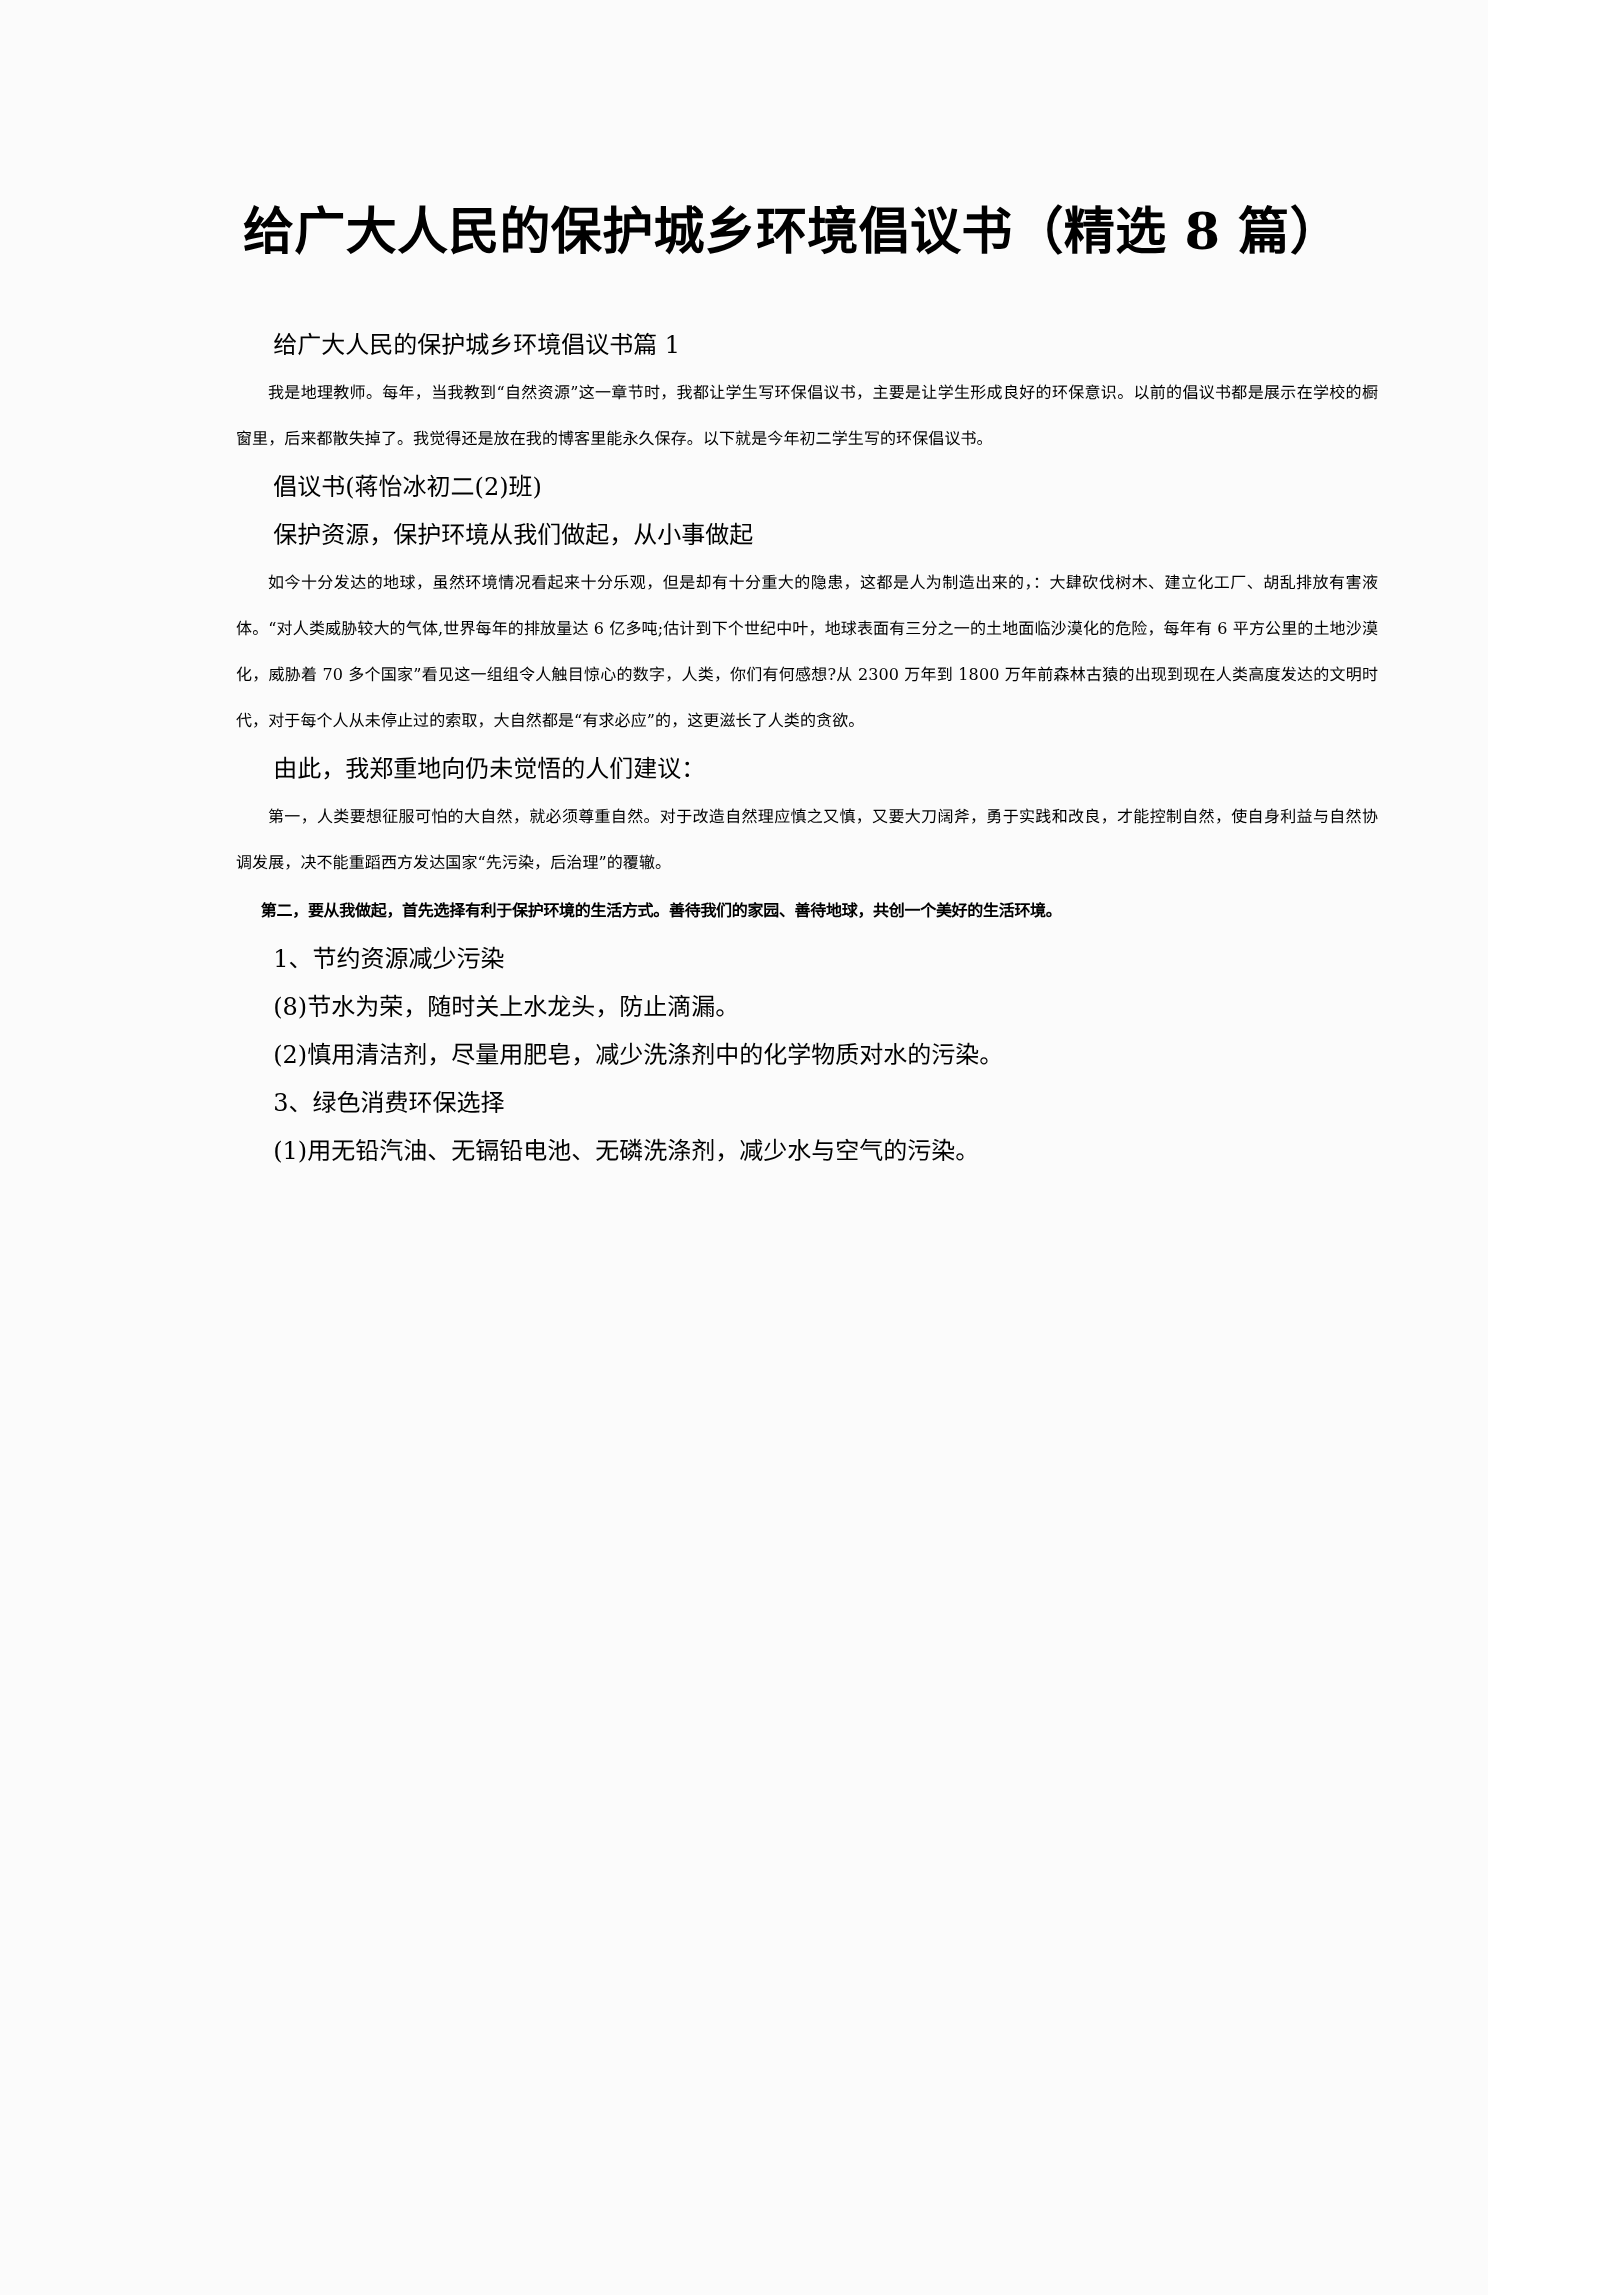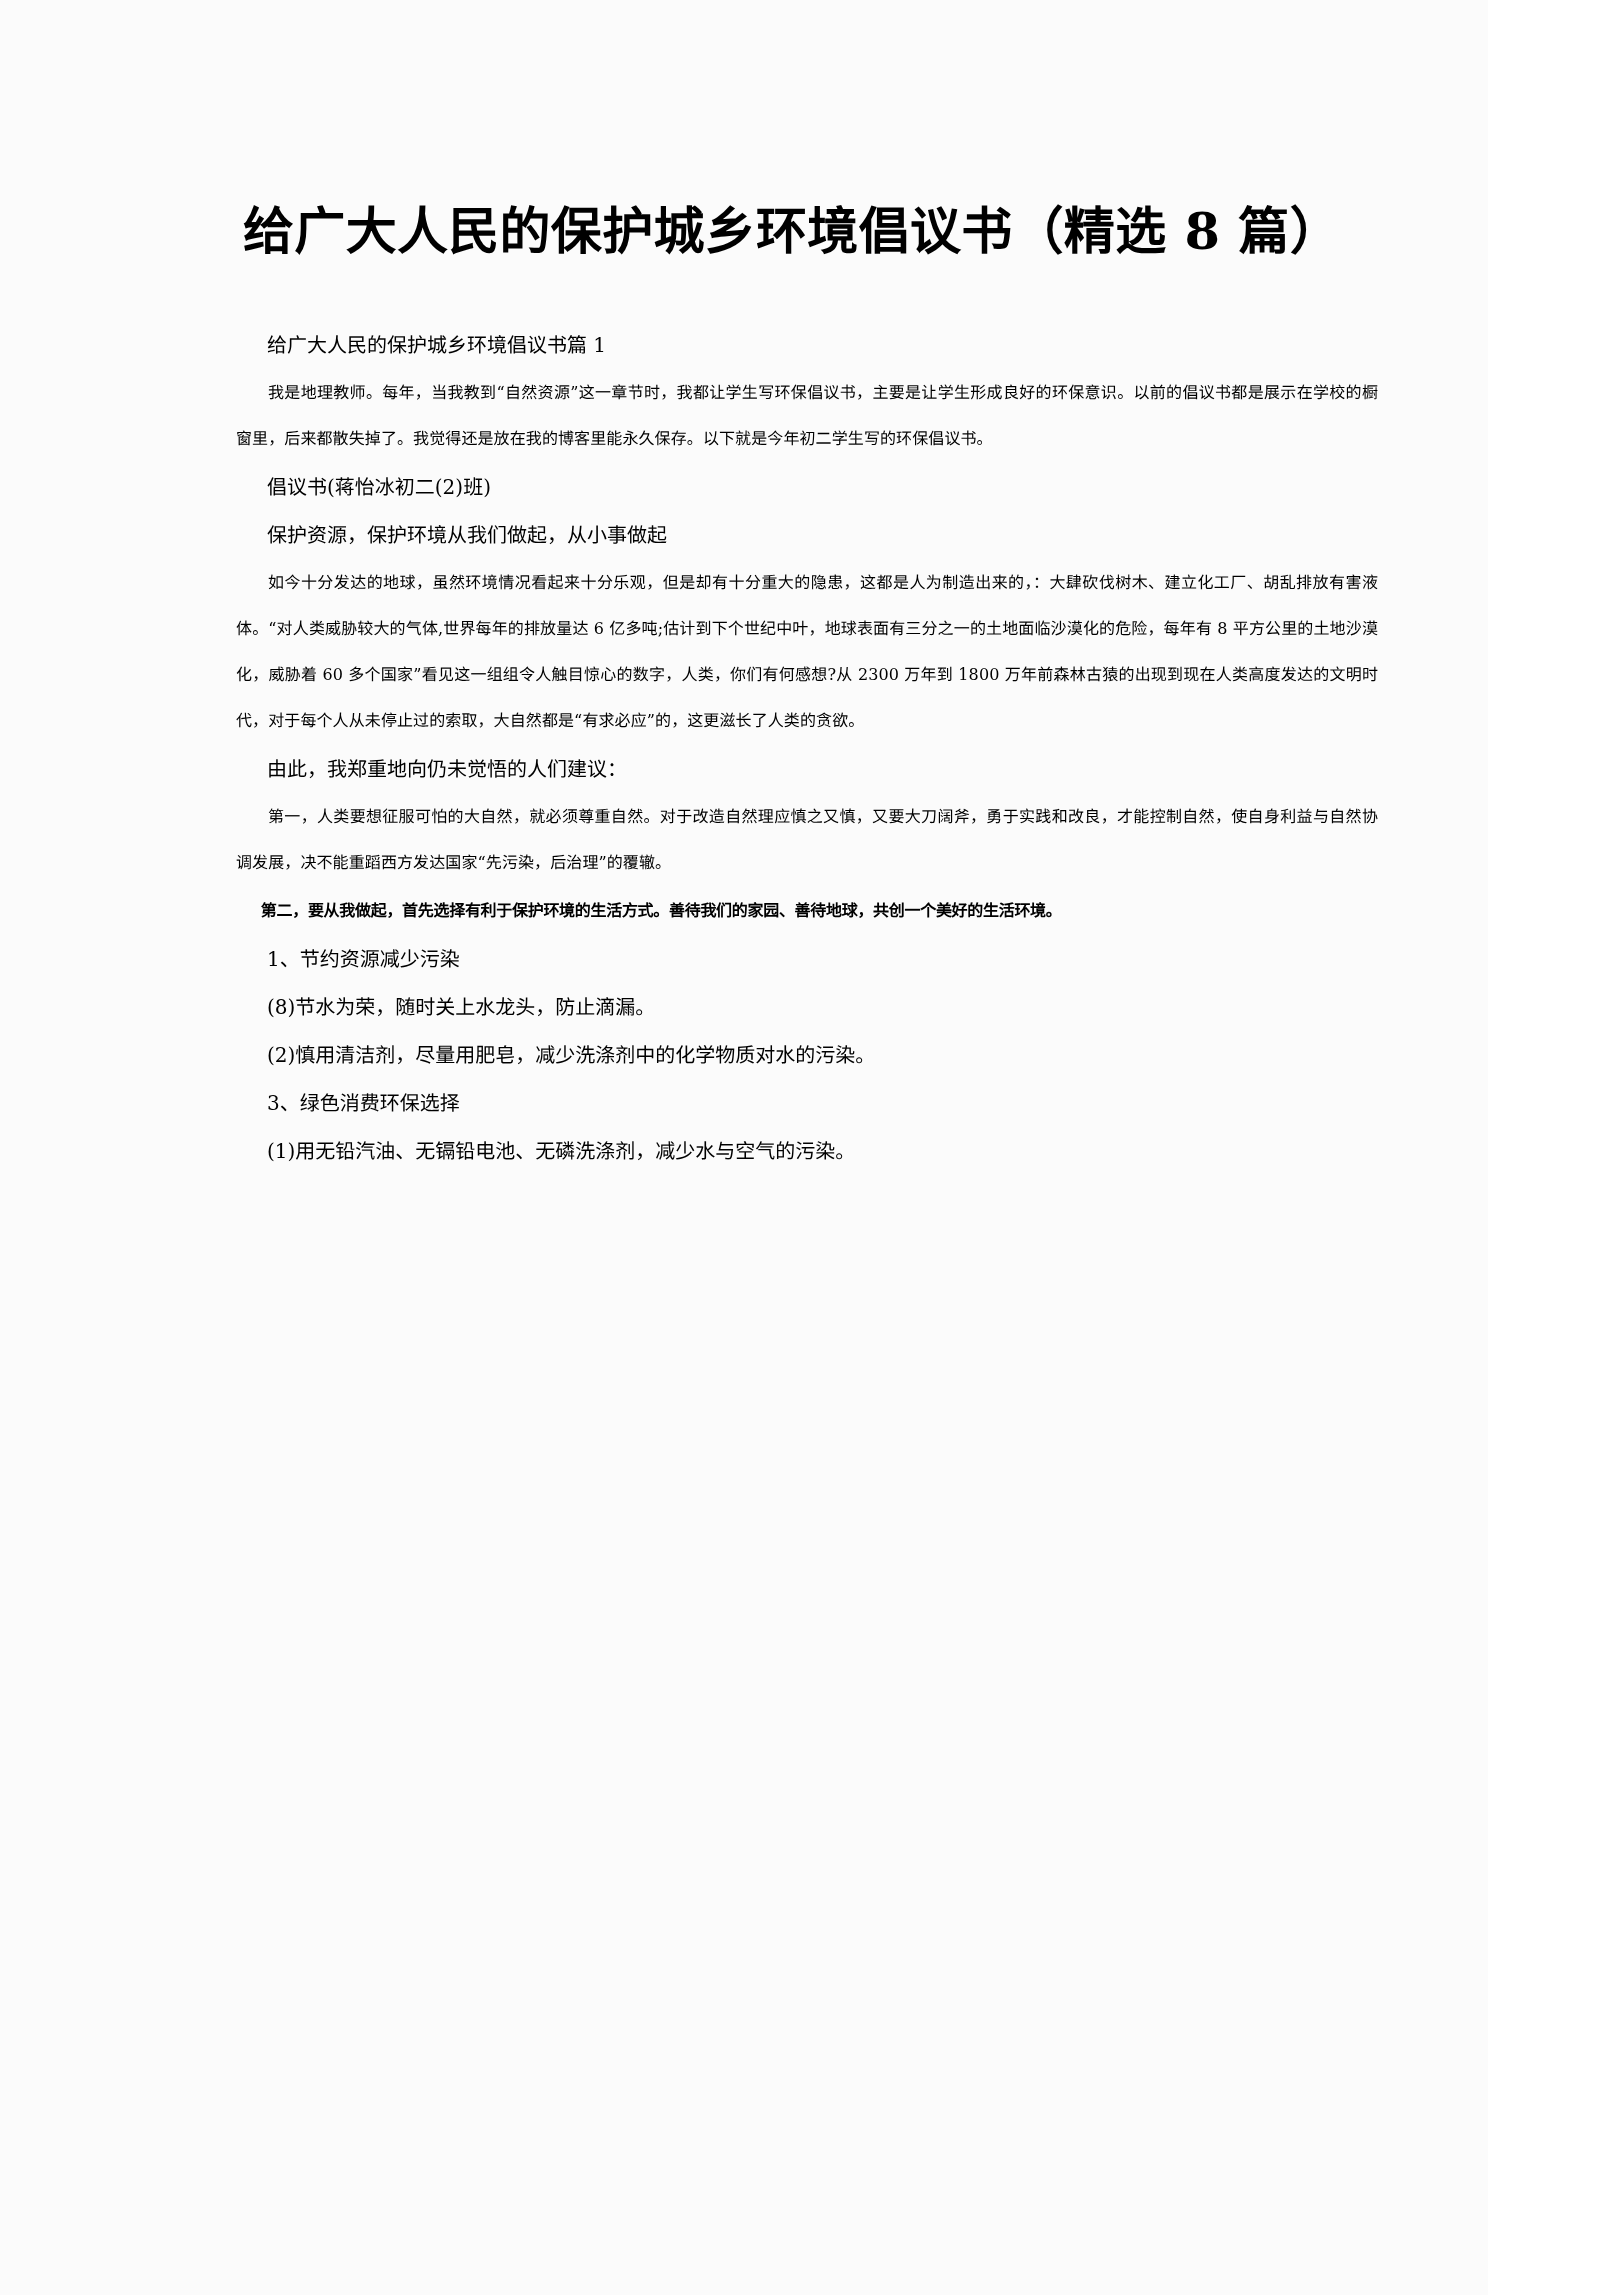--- a/index.html
+++ b/index.html
@@ -52,21 +52,21 @@
     text-indent: 2em;
   }
   p.indent-narrow {
     text-indent: 1.55em;
     font-weight: bold;
   }
   p.tight {
     letter-spacing: -0.3px;
   }
   .heading-line {
-    font-size: 20px;
+    font-size: 24px;
     line-height: 46px;
     margin: 0 0 2px 0;
     text-indent: 1.55em;
     width: 1142px;
   }
 </style>
 </head>
 <body>
 
 <div class="page">
@@ -77,21 +77,21 @@
     <div class="body-block">
 
       <p class="heading-line">给广大人民的保护城乡环境倡议书篇 1</p>
 
       <p class="para indent">我是地理教师。每年，当我教到“自然资源”这一章节时，我都让学生写环保倡议书，主要是让学生形成良好的环保意识。以前的倡议书都是展示在学校的橱窗里，后来都散失掉了。我觉得还是放在我的博客里能永久保存。以下就是今年初二学生写的环保倡议书。</p>
 
       <p class="heading-line">倡议书(蒋怡冰初二(2)班)</p>
 
       <p class="heading-line">保护资源，保护环境从我们做起，从小事做起</p>
 
-      <p class="para indent">如今十分发达的地球，虽然环境情况看起来十分乐观，但是却有十分重大的隐患，这都是人为制造出来的，：大肆砍伐树木、建立化工厂、胡乱排放有害液体。“对人类威胁较大的气体,世界每年的排放量达 6 亿多吨;估计到下个世纪中叶，地球表面有三分之一的土地面临沙漠化的危险，每年有 8 平方公里的土地沙漠化，威胁着 60 多个国家”看见这一组组令人触目惊心的数字，人类，你们有何感想?从 2300 万年到 1800 万年前森林古猿的出现到现在人类高度发达的文明时代，对于每个人从未停止过的索取，大自然都是“有求必应”的，这更滋长了人类的贪欲。</p>
+      <p class="para indent">如今十分发达的地球，虽然环境情况看起来十分乐观，但是却有十分重大的隐患，这都是人为制造出来的，：大肆砍伐树木、建立化工厂、胡乱排放有害液体。“对人类威胁较大的气体,世界每年的排放量达 6 亿多吨;估计到下个世纪中叶，地球表面有三分之一的土地面临沙漠化的危险，每年有 6 平方公里的土地沙漠化，威胁着 70 多个国家”看见这一组组令人触目惊心的数字，人类，你们有何感想?从 2300 万年到 1800 万年前森林古猿的出现到现在人类高度发达的文明时代，对于每个人从未停止过的索取，大自然都是“有求必应”的，这更滋长了人类的贪欲。</p>
 
       <p class="heading-line">由此，我郑重地向仍未觉悟的人们建议：</p>
 
       <p class="para indent">第一，人类要想征服可怕的大自然，就必须尊重自然。对于改造自然理应慎之又慎，又要大刀阔斧，勇于实践和改良，才能控制自然，使自身利益与自然协调发展，决不能重蹈西方发达国家“先污染，后治理”的覆辙。</p>
 
       <p class="para indent-narrow tight">第二，要从我做起，首先选择有利于保护环境的生活方式。善待我们的家园、善待地球，共创一个美好的生活环境。</p>
 
       <p class="heading-line">1、节约资源减少污染</p>
 
       <p class="heading-line">(8)节水为荣，随时关上水龙头，防止滴漏。</p>

